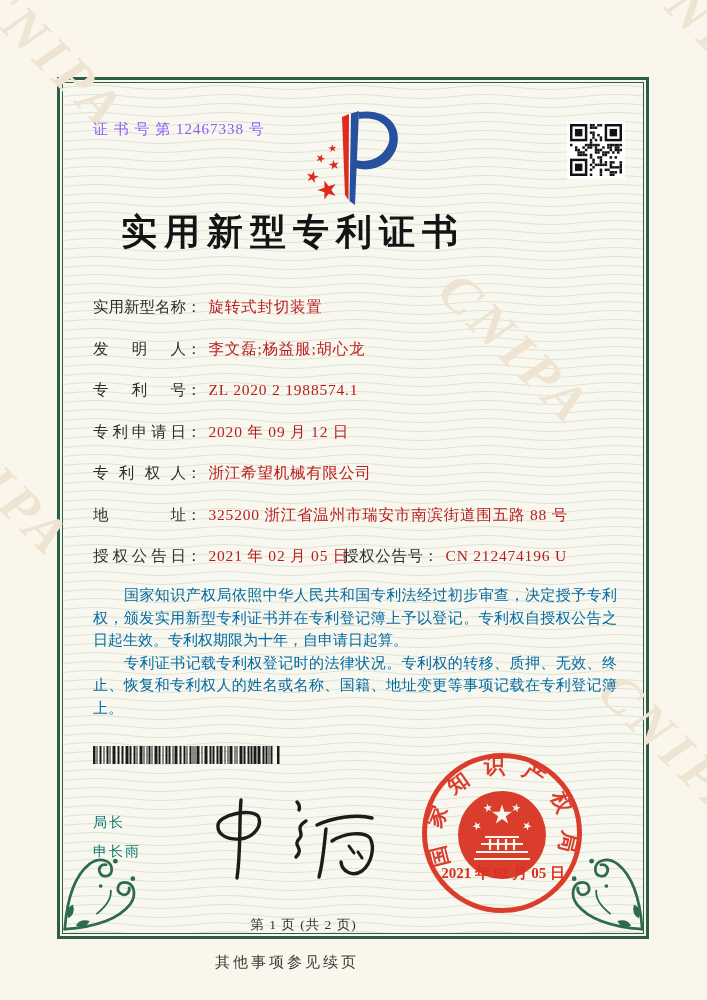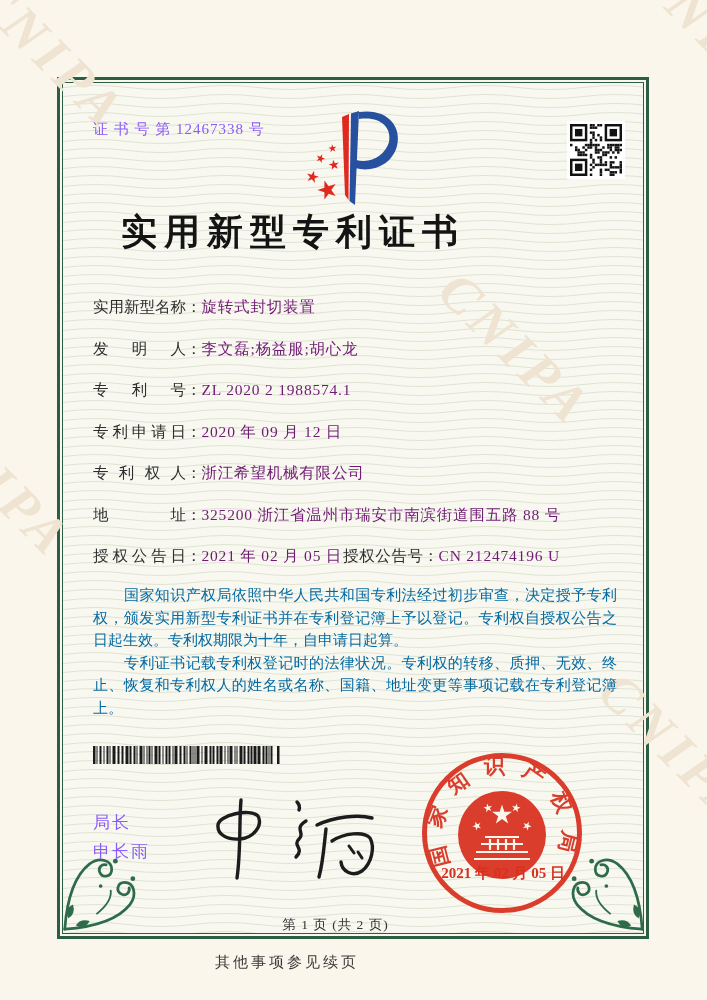--- a/index.html
+++ b/index.html
@@ -41,35 +41,35 @@
   .qr{position:absolute; left:567px; top:121px; width:58px; height:58px; background:#fff; padding:3px; box-sizing:border-box; z-index:2;}
   .title{
     position:absolute; left:0; top:208px; width:586px; z-index:2;
     text-align:center; font-size:36px; font-weight:bold; letter-spacing:7px; color:#141414;
   }
   
   .fields{position:absolute; left:93px; top:299px; width:528px; z-index:2; font-size:15.5px;}
   .frow{margin-bottom:25.5px; line-height:16px; position:relative; white-space:nowrap;}
   .f-label{display:inline-block; width:93px; text-align:justify; text-align-last:justify; color:#2e2e2e;}
   .f-colon{color:#2e2e2e;}
-  .f-value{letter-spacing:0.8px; color:#701a75;}
+  .f-value{margin-left:7px; letter-spacing:0.8px; color:#b91c1c;}
   .f-second{position:absolute; left:250px; top:0; white-space:nowrap;}
   .f-second .f-label{width:80px;}
   
   .bodytext{position:absolute; left:93px; top:584px; width:524px; z-index:2;
     font-size:15px; line-height:22.5px; text-align:justify; color:#0369a1;}
   .bodytext p{margin:0; text-indent:31px;}
   
   .barcode{position:absolute; left:93px; top:746px; width:188px; height:18px; z-index:2;}
-  .signer{position:absolute; left:93px; top:808px; z-index:2; font-size:17px; line-height:29px; color:#8b5cf6; letter-spacing:2px;}
+  .signer{position:absolute; left:93px; top:808px; z-index:2; font-size:14px; line-height:29px; color:#0f766e; letter-spacing:2px;}
   .sig-svg{position:absolute; left:205px; top:788px; width:176px; height:97px; z-index:2;}
   .seal{position:absolute; left:420px; top:751px; width:164px; height:164px; z-index:3; opacity:0.93;}
   .seal-date{position:absolute; left:420px; top:864px; width:166px; z-index:4;
     text-align:center; font-size:15px; font-weight:bold; color:#d92f1f; white-space:nowrap;}
-  .page-info{position:absolute; left:0; top:916px; width:607px; text-align:center; z-index:2; font-size:13.5px; color:#333; letter-spacing:1px;padding-left:32px;}
+  .page-info{position:absolute; left:0; top:916px; width:607px; text-align:center; z-index:2; font-size:13.5px; color:#333; letter-spacing:1px;}
   .cont-note{position:absolute; left:0; top:953px; width:574px; text-align:center; z-index:2; font-size:15px; color:#3a3a3a; letter-spacing:3px;}
 </style>
 </head>
 <body>
 
 <div class="page">
 
   <svg width="0" height="0" style="position:absolute" aria-hidden="true">
     <defs>
       <polygon id="star5" points="0,-1 0.2245,-0.309 0.951,-0.309 0.3633,0.118 0.5878,0.809 0,0.382 -0.5878,0.809 -0.3633,0.118 -0.951,-0.309 -0.2245,-0.309"></polygon>

